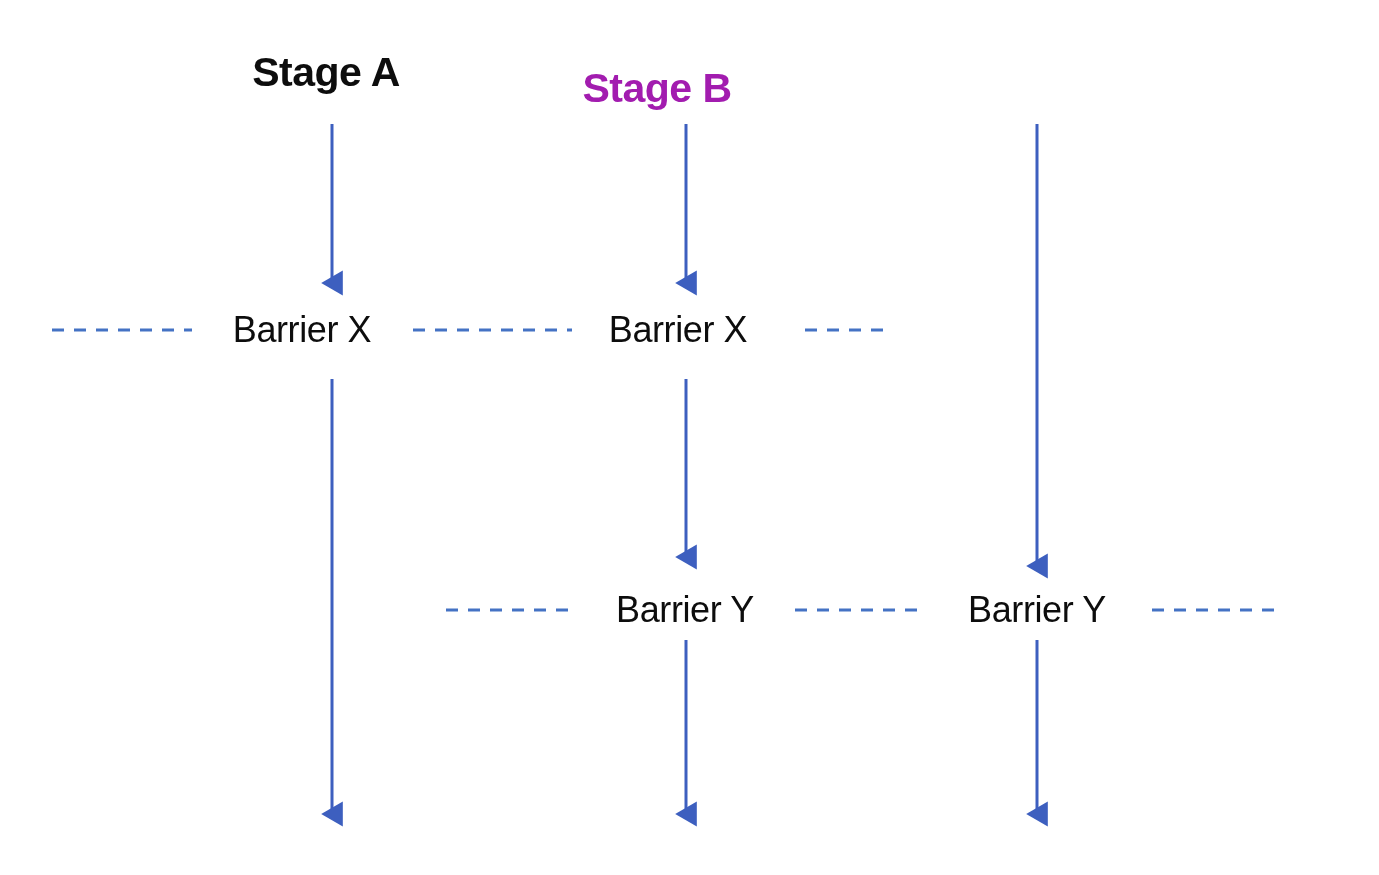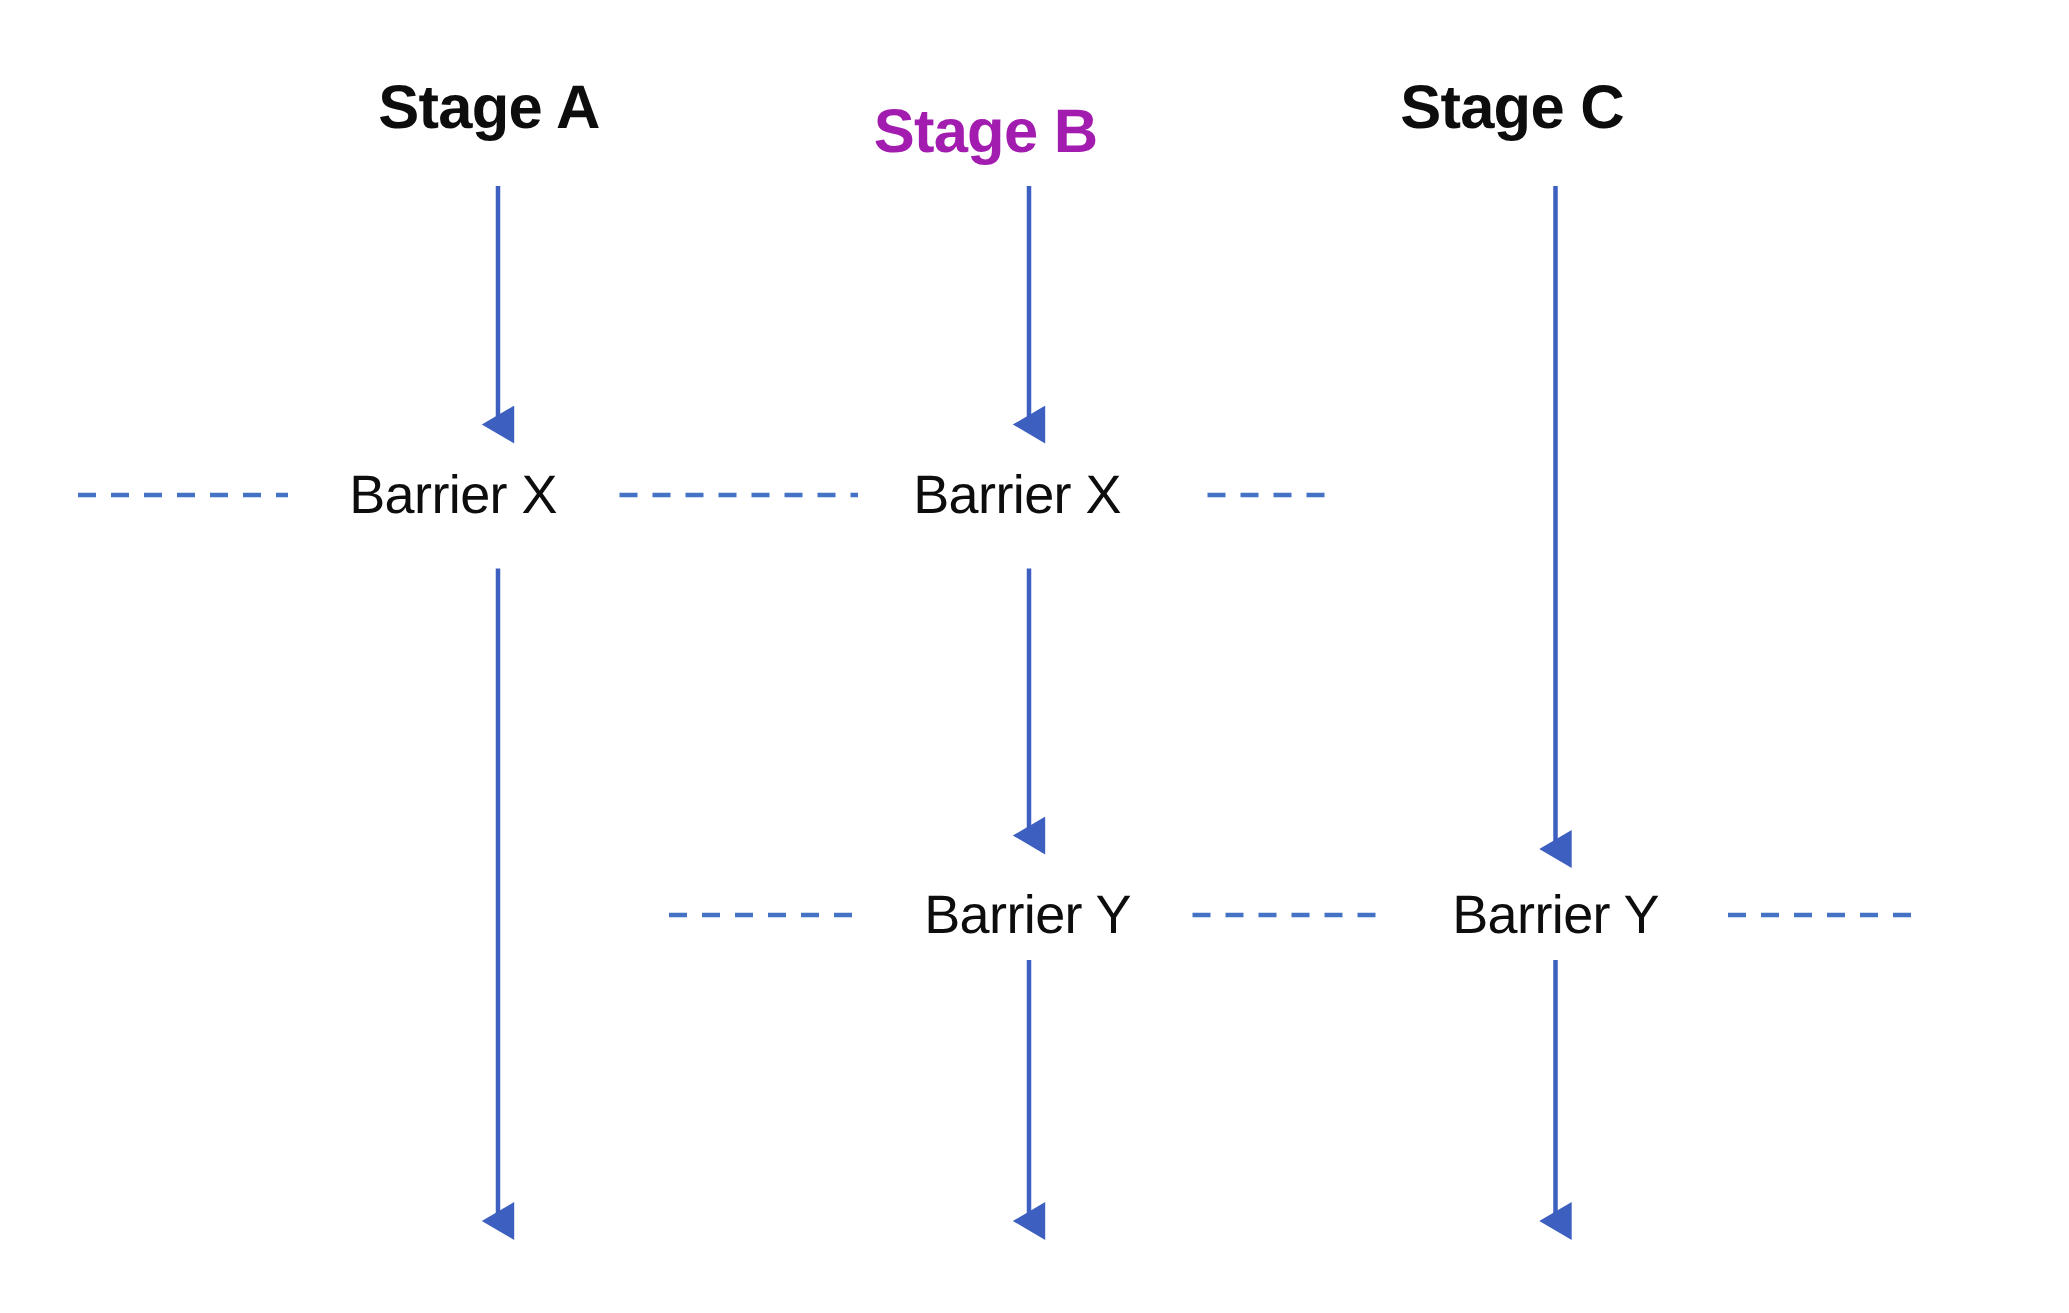--- a/index.html
+++ b/index.html
@@ -81,20 +81,19 @@
         <line x1="805" y1="330" x2="892" y2="330" stroke="#4472C4" stroke-width="3" stroke-dasharray="12 10" stroke-linecap="butt"></line>
         <line x1="446" y1="610" x2="573" y2="610" stroke="#4472C4" stroke-width="3" stroke-dasharray="12 10" stroke-linecap="butt"></line>
         <line x1="795" y1="610" x2="922" y2="610" stroke="#4472C4" stroke-width="3" stroke-dasharray="12 10" stroke-linecap="butt"></line>
         <line x1="1152" y1="610" x2="1282" y2="610" stroke="#4472C4" stroke-width="3" stroke-dasharray="12 10" stroke-linecap="butt"></line>
       </g>
   </svg>
 
   <div class="layer-text" id="text-layer">
       <div class="node-label stage-header" style="left: 326px; top: 72px; color: rgb(13, 13, 13);">Stage A</div>
       <div class="node-label stage-header" style="left: 657px; top: 88px; color: #a21caf;">Stage B</div>
-      <div class="node-label stage-header" style="left: 1008px; top: 72px; color: rgb(13, 13, 13);">Stage C</div>
       <div class="node-label barrier-label" style="left: 302px; top: 330px; color: rgb(13, 13, 13);">Barrier X</div>
       <div class="node-label barrier-label" style="left: 678px; top: 330px; color: rgb(13, 13, 13);">Barrier X</div>
       <div class="node-label barrier-label" style="left: 685px; top: 610px; color: rgb(13, 13, 13);">Barrier Y</div>
       <div class="node-label barrier-label" style="left: 1037px; top: 610px; color: rgb(13, 13, 13);">Barrier Y</div>
     </div>
 
 </div>
 
 </body></html>

